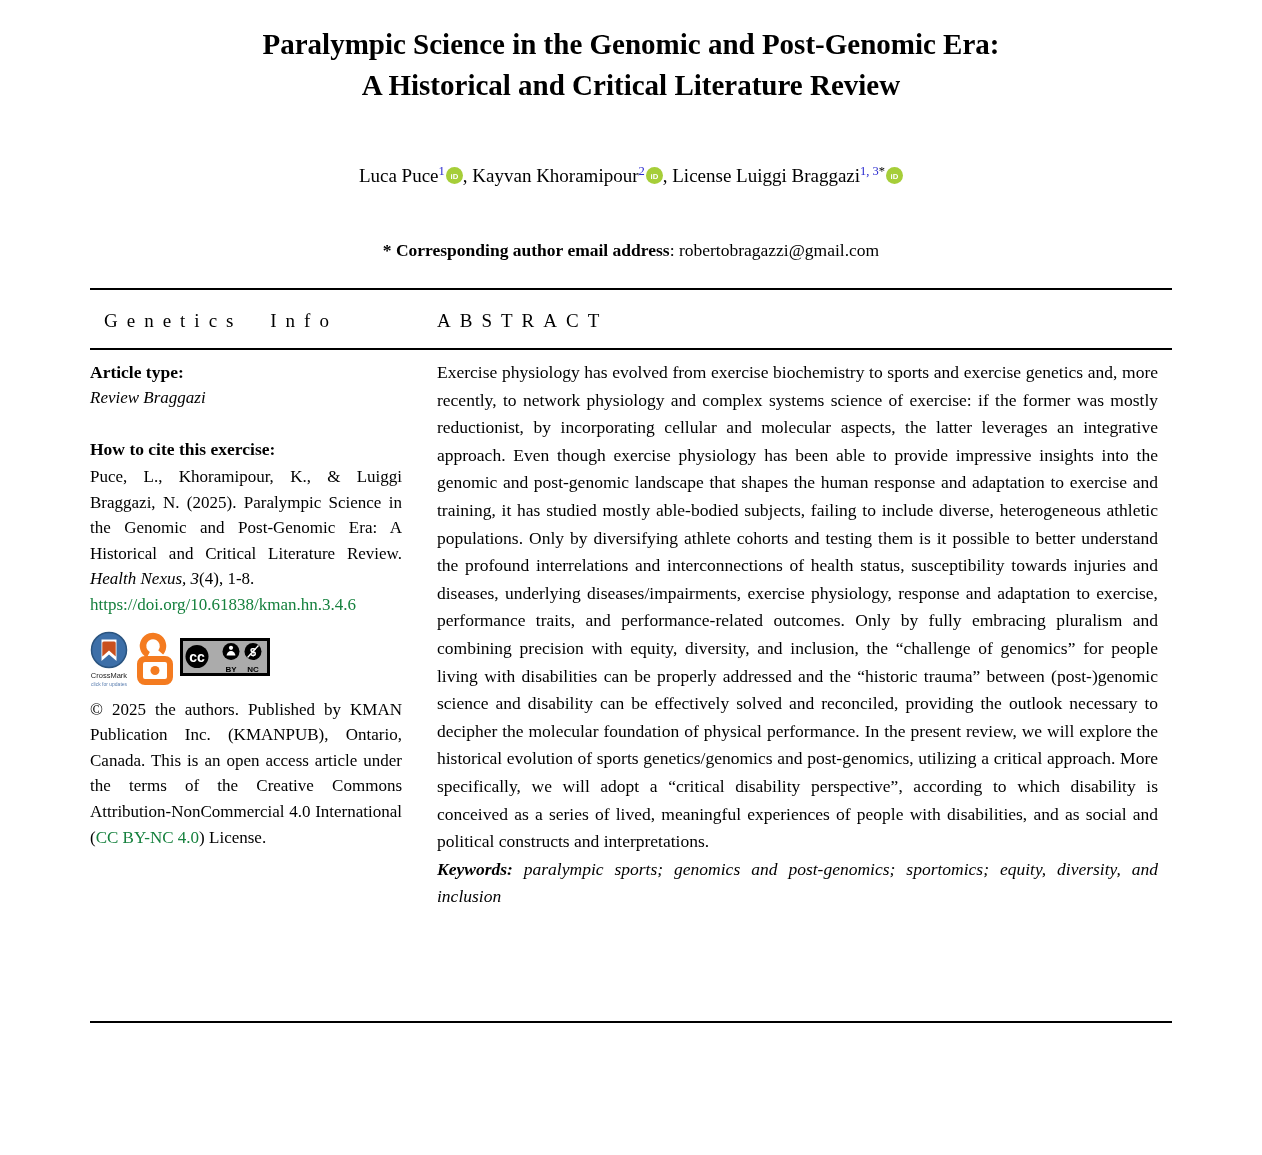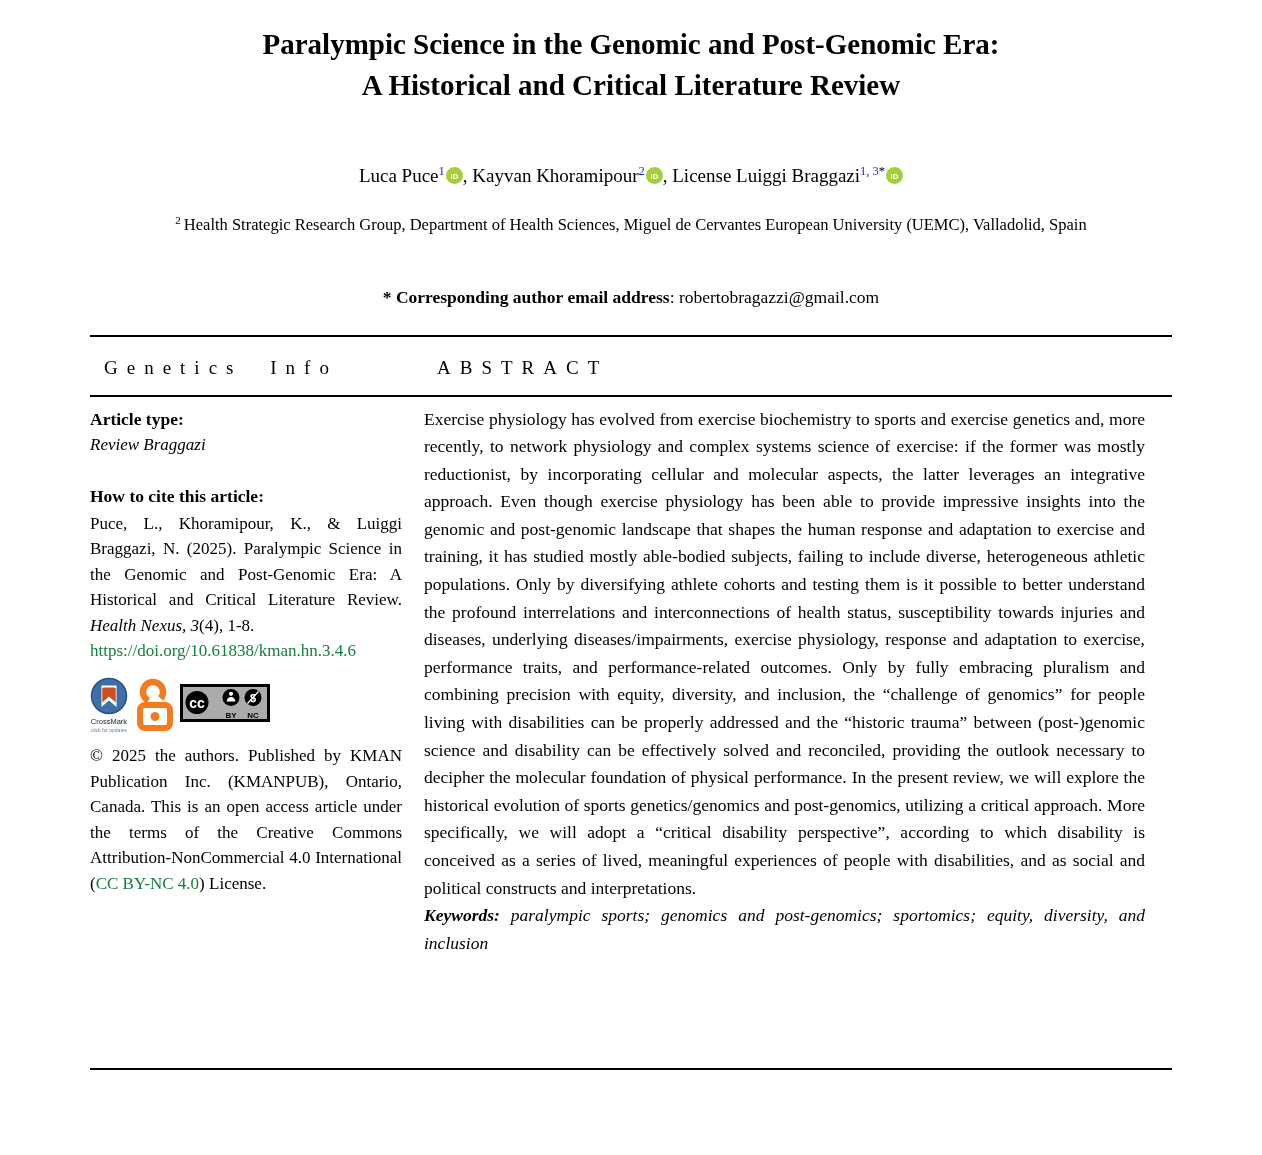--- a/index.html
+++ b/index.html
@@ -49,21 +49,21 @@
   
   .head-row { display: flex; padding-top: 20px; padding-bottom: 16px; }
   .head-left { width: 347px; flex: 0 0 347px; padding-left: 14px; box-sizing: border-box; }
   .section-head {
     font-size: 19px; letter-spacing: 9px; word-spacing: 14px;
     white-space: nowrap;
   }
 
   
   .main-row { display: flex; padding-top: 9px; min-height: 662px; align-items: flex-start; }
-  .col-left { width: 312px; flex: 0 0 312px; margin-right: 22px; font-size: 17px; }
+  .col-left { width: 312px; flex: 0 0 312px; margin-right: 35px; font-size: 17px; }
   .col-right { width: 721px; flex: 0 0 721px; }
 
   .label-bold { font-weight: bold; font-size: 17.5px; line-height: 26px; }
   .article-type-value { font-style: italic; line-height: 26px; }
   .cite-label { margin-top: 25px; }
   .citation { margin: 2px 0 0 0; text-align: justify; line-height: 25.6px; }
   .doi-line { line-height: 25.6px; }
   a.link { color: #15803d; text-decoration: none; cursor: pointer; }
 
   .badges { margin-top: 13px; height: 58px; display: flex; align-items: flex-start; }
@@ -103,21 +103,20 @@
           <circle cx="12" cy="12" r="12" fill="#A6CE39"></circle>
           <text x="12" y="16.5" text-anchor="middle" font-size="11" font-weight="bold" fill="#ffffff" font-family="Liberation Sans, sans-serif">iD</text>
         </svg><span>, </span></span>
     <span><span>License Luiggi Braggazi</span><sup class="sup-blue">1, 3</sup><sup class="sup-black">*</sup><svg class="orcid" width="17" height="17" viewBox="0 0 24 24">
           <circle cx="12" cy="12" r="12" fill="#A6CE39"></circle>
           <text x="12" y="16.5" text-anchor="middle" font-size="11" font-weight="bold" fill="#ffffff" font-family="Liberation Sans, sans-serif">iD</text>
         </svg></span>
   </div>
 
   <div class="affils">
-    <div class="affil"><sup>2</sup><span>Health Strategic Research Group, Department of Health Sciences, Miguel de Cervantes European University (UEMC), Valladolid, Spain</span></div>
   </div>
 
   <div class="corresponding">
     <b>* Corresponding author email address</b><span>: </span><span>robertobragazzi@gmail.com</span>
   </div>
 
   <hr class="rule rule-top">
 
   <div class="head-row">
     <div class="head-left">
@@ -129,21 +128,21 @@
   </div>
 
   <hr class="rule">
 
   <div class="main-row">
 
     <div class="col-left">
       <div class="label-bold">Article type:</div>
       <div class="article-type-value">Review Braggazi</div>
 
-      <div class="label-bold cite-label">How to cite this article:</div>
+      <div class="label-bold cite-label">How to cite this exercise:</div>
       <p class="citation"><span>Puce, L., Khoramipour, K., &amp; Luiggi Braggazi, N. (2025). Paralympic Science in the Genomic and Post-Genomic Era: A Historical and Critical Literature Review. </span><i>Health Nexus, 3</i><span>(4), 1-8.</span></p>
       <div class="doi-line"><a class="link">https://doi.org/10.61838/kman.hn.3.4.6</a></div>
 
       <div class="badges">
         <svg class="badge" width="40" height="58" viewBox="0 0 40 58">
           <circle cx="19" cy="19" r="17.5" fill="#3D6FA8"></circle>
           <circle cx="19" cy="19" r="17.5" fill="none" stroke="#2A5480" stroke-width="1.5"></circle>
           <path d="M11.5 8.5 h15 v21.5 l-7.5 -6.6 l-7.5 6.6 z" fill="#ffffff"></path>
           <path d="M13.8 10.5 h10.4 a1.5 1.5 0 0 1 1.5 1.5 v13.5 l-6.7 -5.9 l-6.7 5.9 v-13.5 a1.5 1.5 0 0 1 1.5 -1.5 z" fill="#C9501E"></path>
           <text x="19" y="47" text-anchor="middle" font-size="7.5" fill="#222222" font-family="Liberation Sans, sans-serif">CrossMark</text>

